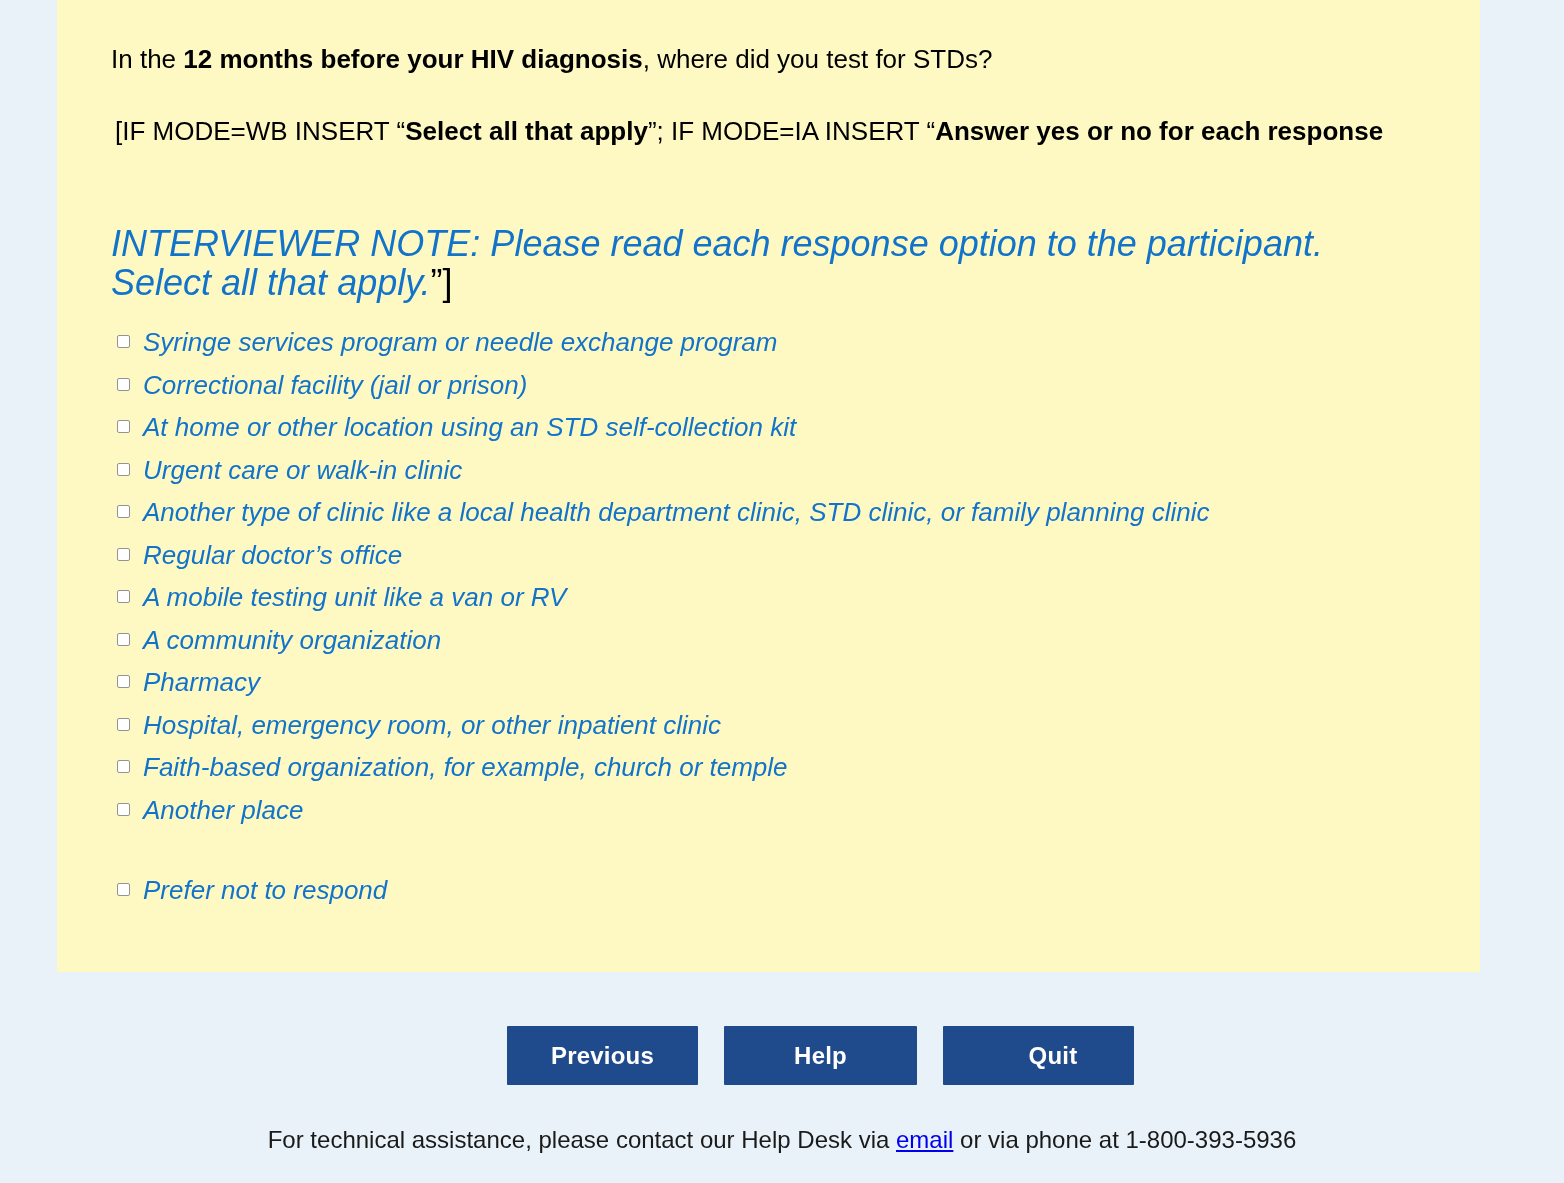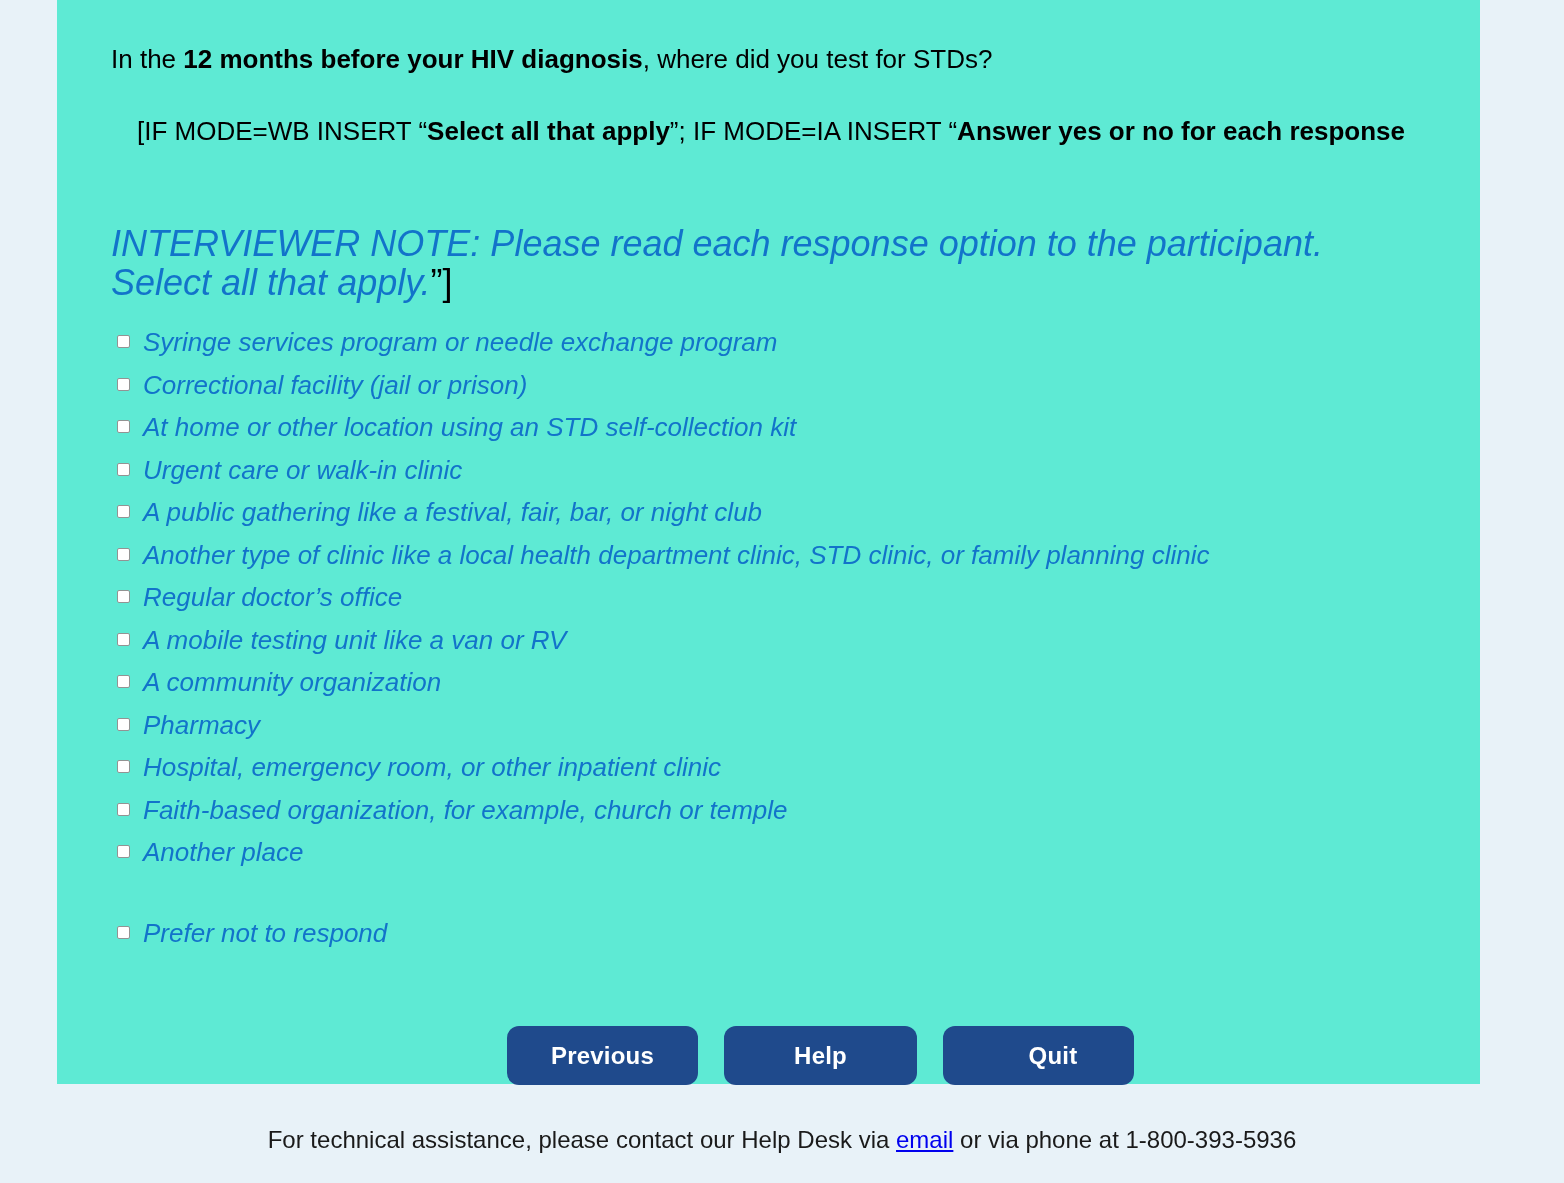--- a/index.html
+++ b/index.html
@@ -19,22 +19,22 @@
     width: 1564px;
     height: 1183px;
   }
 
   
   .panel {
     position: absolute;
     left: 57px;
     top: 0px;
     width: 1423px;
-    height: 1084px;
-    background: #5eead4;
+    height: 972px;
+    background: #fef9c3;
     box-sizing: border-box;
     text-decoration: underline;
   }
 
   .panel-inner {
     position: absolute;
     left: 54px;
     top: 0;
     right: 30px;
   }
@@ -48,23 +48,22 @@
   }
   .q-main {
     position: absolute;
     top: 40px;
     left: 0;
     width: 1330px;
   }
   .q-mode {
     position: absolute;
     top: 112px;
-    left: 10px;
+    left: 4px;
     width: 1300px;
-    text-align: center;
   }
   .bold { font-weight: bold; }
 
   .note {
     position: absolute;
     top: 224px;
     left: 0;
     width: 1310px;
     font-size: 36px;
     line-height: 39px;
@@ -130,21 +129,21 @@
     display: flex;
     gap: 26px;
   }
   .btn {
     background: #1f4a8c;
     color: #ffffff;
     font-size: 24px;
     font-weight: bold;
     font-family: "Liberation Sans", sans-serif;
     border: none;
-    border-radius: 12px;
+    border-radius: 1px;
     height: 59px;
     display: flex;
     align-items: center;
     justify-content: center;
     cursor: pointer;
     letter-spacing: 0.2px;
   }
   .btn-prev { width: 191px; }
   .btn-next { width: 193px; }
   .btn-quit { width: 191px; padding-left: 35px; }
@@ -201,24 +200,20 @@
         <div class="opt">
           <span class="cbox"></span>
           <span class="opt-label">At home or other location using an STD self-collection kit</span>
         </div>
 
         <div class="opt">
           <span class="cbox"></span>
           <span class="opt-label">Urgent care or walk-in clinic</span>
         </div>
 
-        <div class="opt">
-          <span class="cbox"></span>
-          <span class="opt-label">A public gathering like a festival, fair, bar, or night club</span>
-        </div>
 
         <div class="opt">
           <span class="cbox"></span>
           <span class="opt-label wrap">Another type of clinic like a local health department clinic, STD clinic, or family planning clinic</span>
         </div>
 
         <div class="opt">
           <span class="cbox"></span>
           <span class="opt-label">Regular doctor’s office</span>
         </div>

